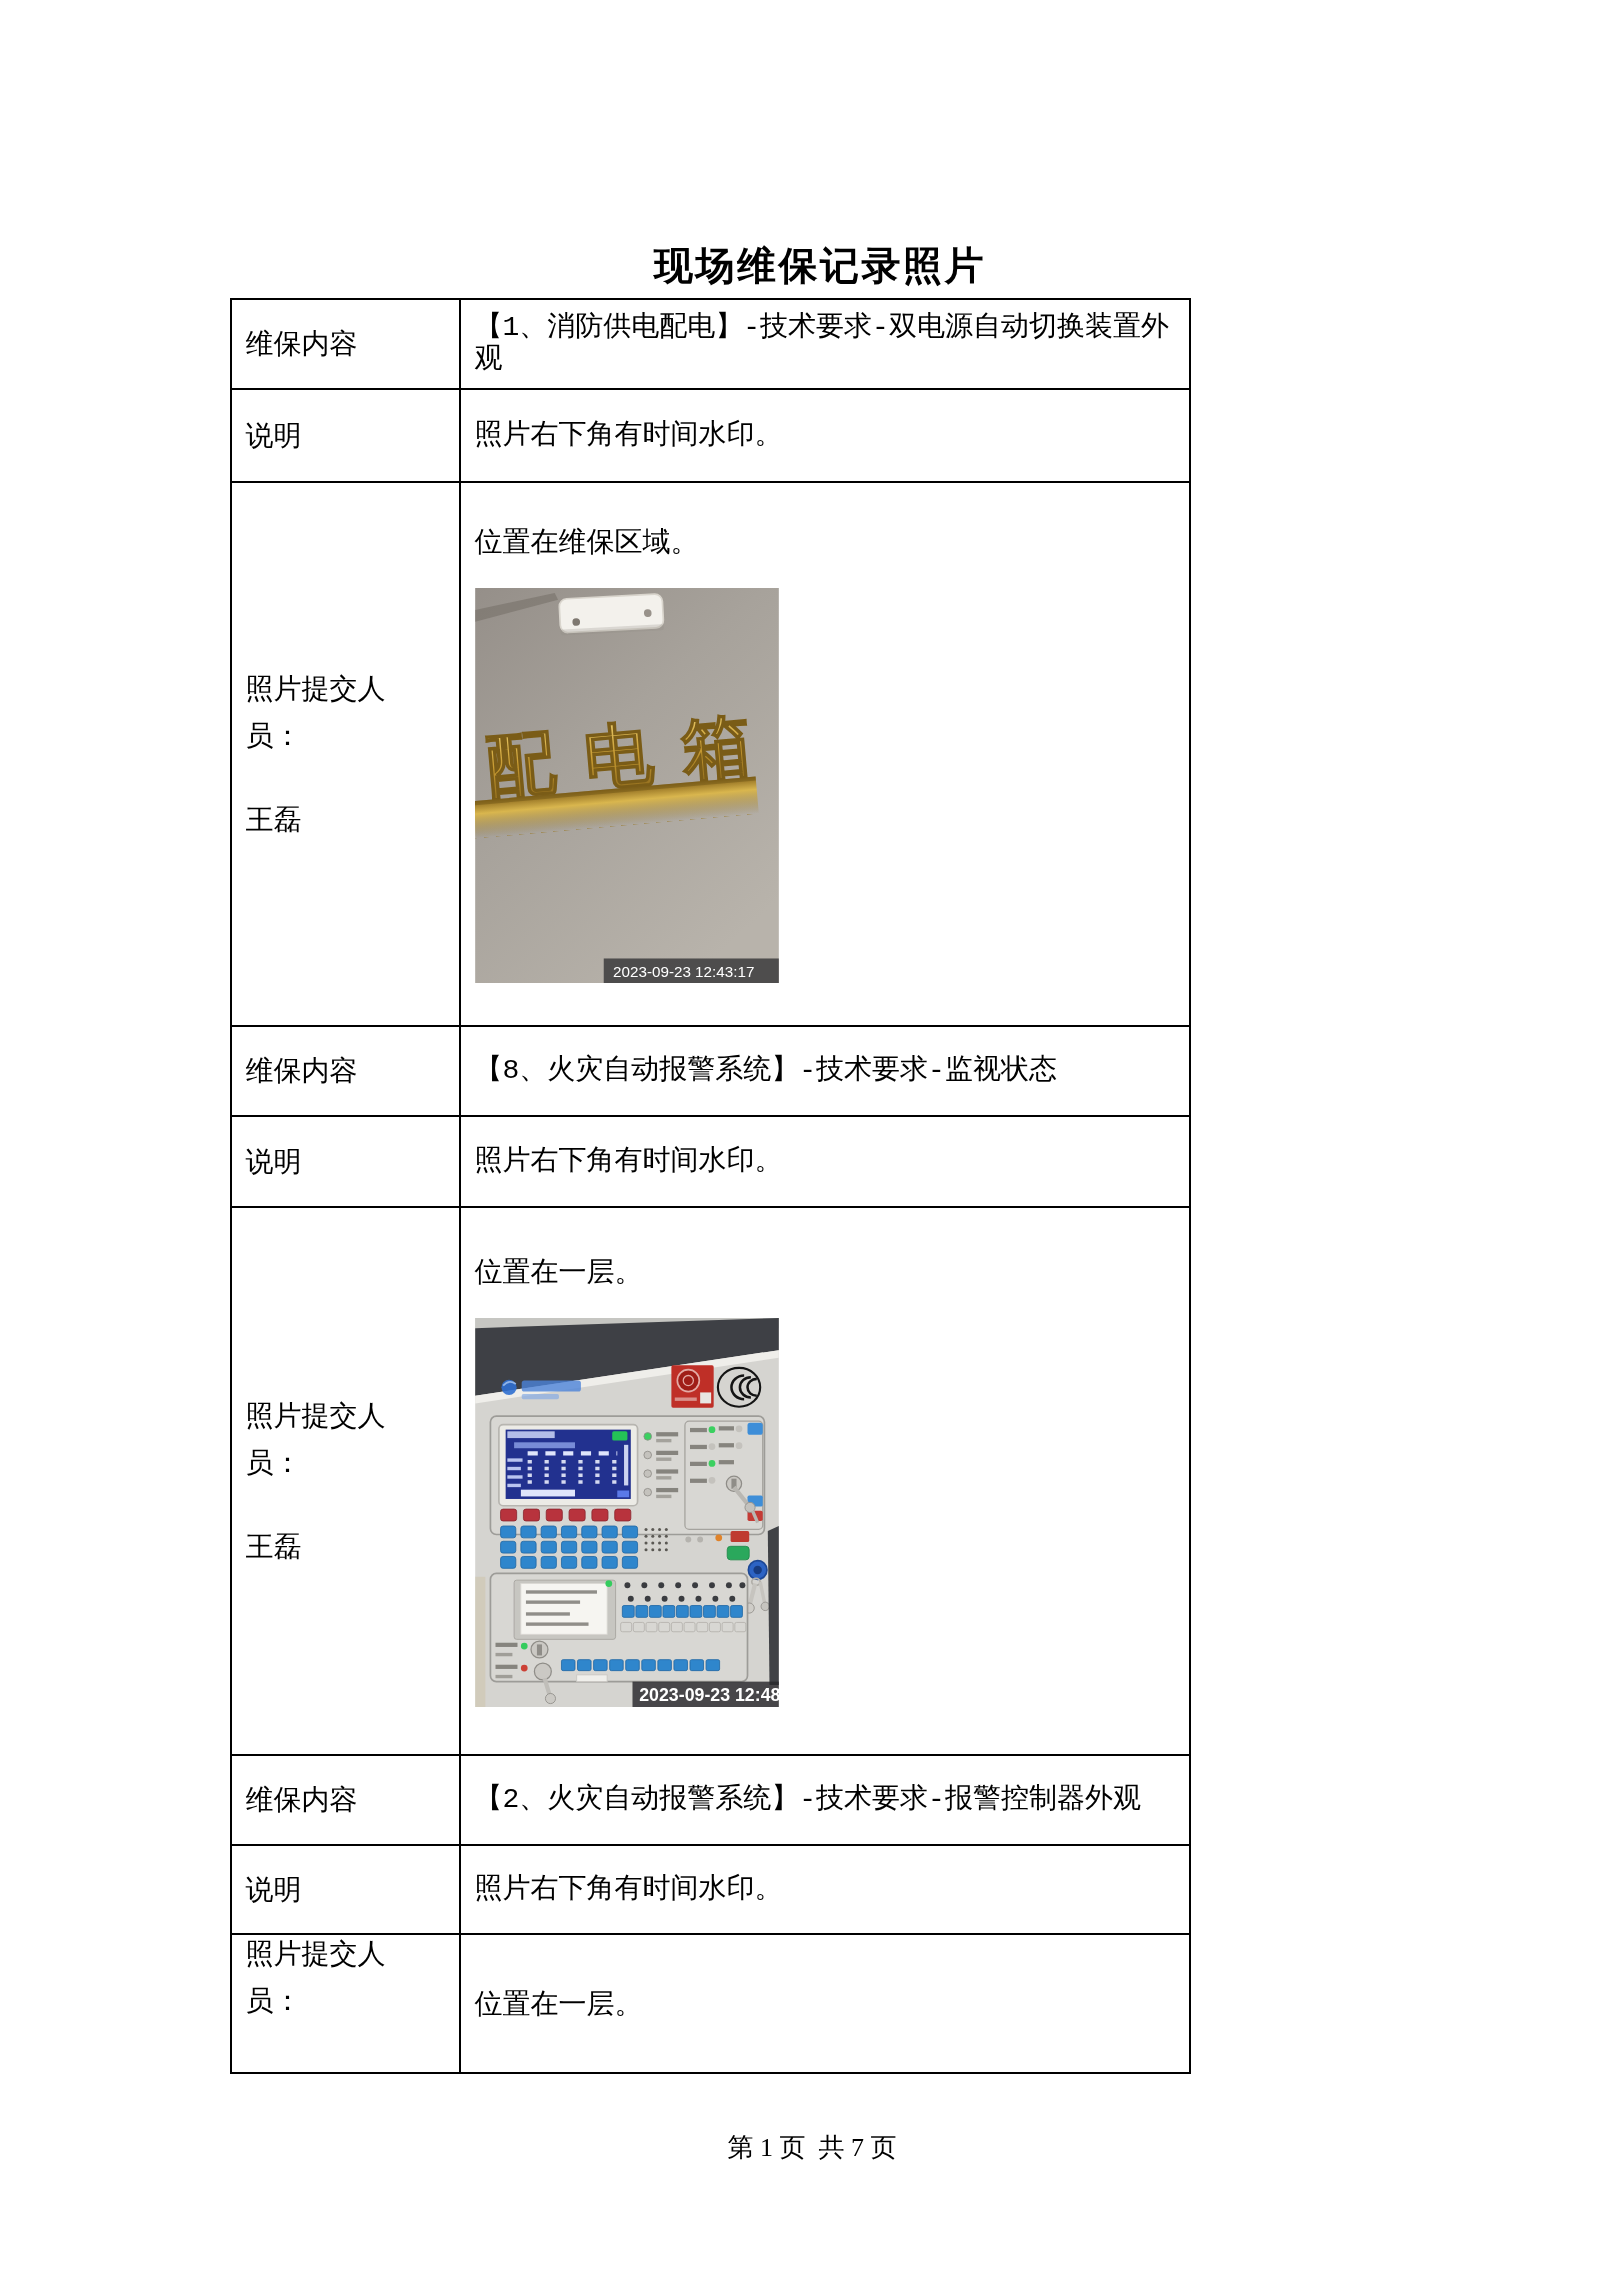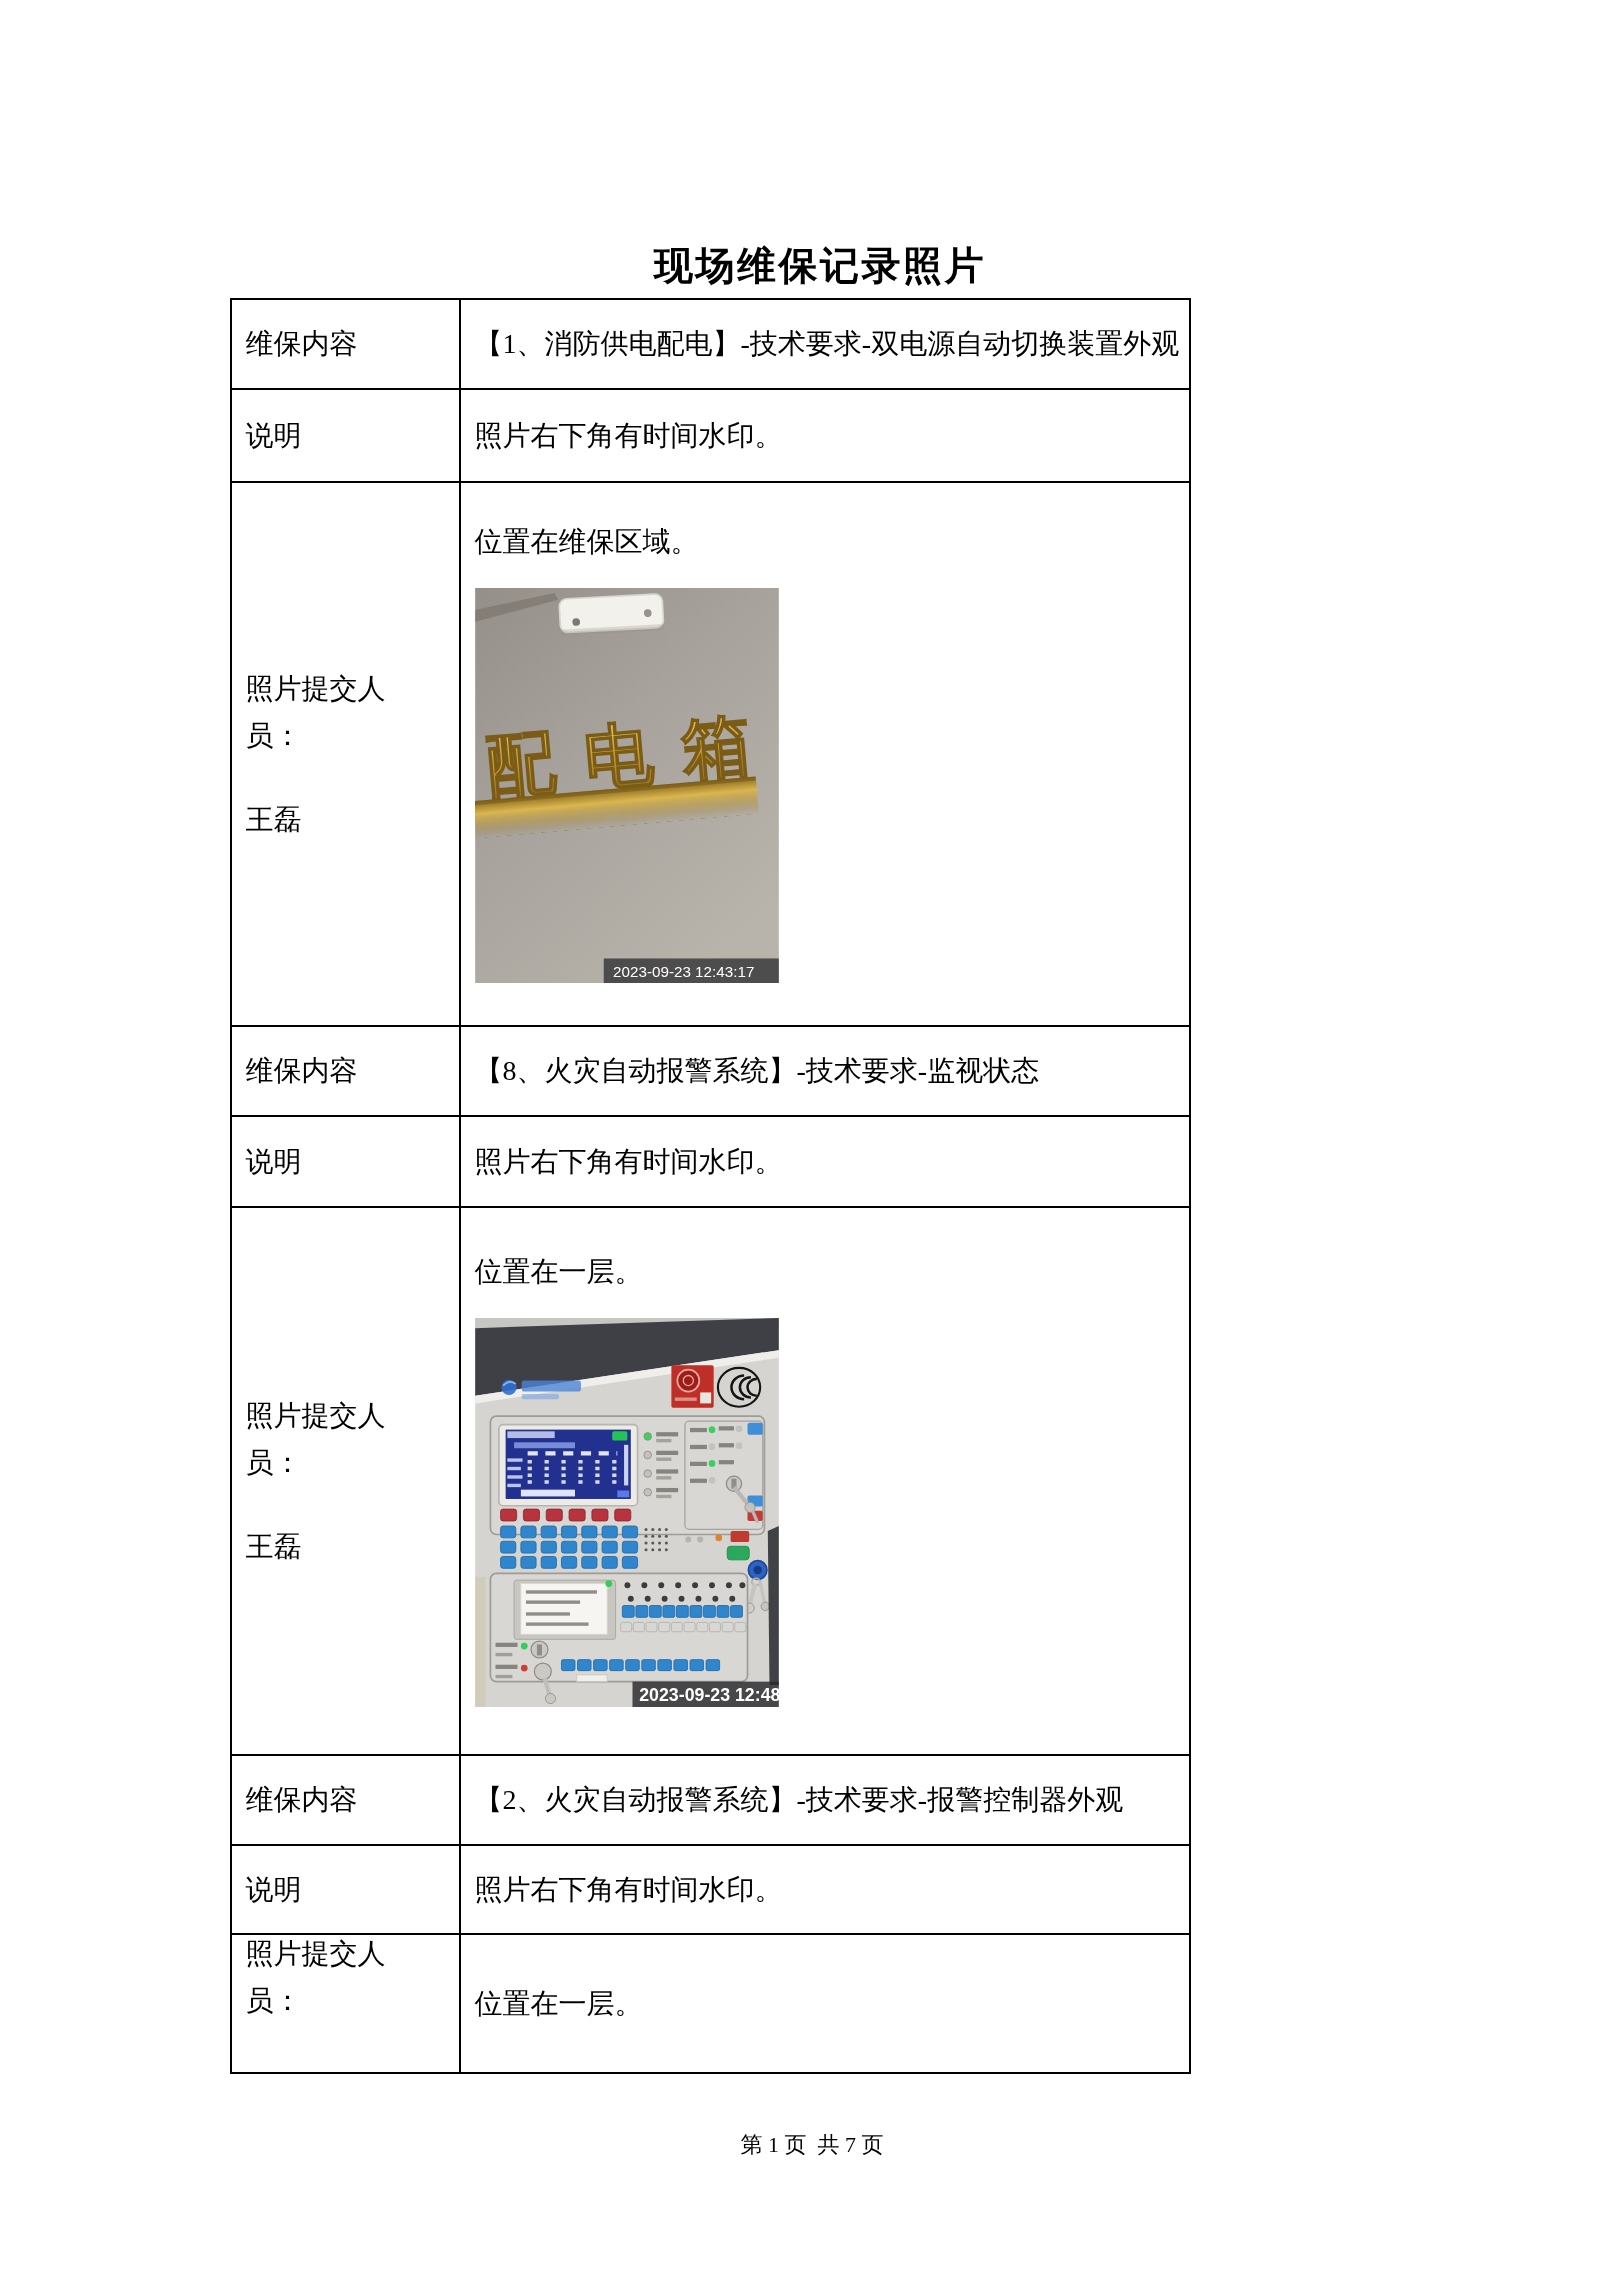--- a/index.html
+++ b/index.html
@@ -19,29 +19,29 @@
     position: absolute; left: 230px; top: 298px;
     width: 961px; border-collapse: collapse; table-layout: fixed;
   }
   table.record-table td {
     border: 2.5px solid #000;
     font-size: 28px; line-height: 32px;
     padding: 0 8.5px 0 13.5px;
     vertical-align: middle;
     overflow: hidden;
   }
-  td.value-cell { font-family: Liberation Serif, serif; }
+  td.value-cell { font-family: Liberation Mono, monospace; }
   td.top-cell { vertical-align: top; padding-top: 24px; }
   .submitter-line2 { margin-top: 15px; }
   .submitter-name  { margin-top: 52px; }
   .location { margin: 0; font-family: "Liberation Serif", serif; }
   svg.photo { display: block; margin-top: 30px; }
   .page-footer {
     position: absolute; top: 2130px; left: 0; width: 100%;
-    text-align: center; font-size: 22px;
+    text-align: center; font-size: 26px;
     font-family: "Liberation Serif", serif;
     white-space: pre;
   }
 </style>
 </head>
 <body>
 
 <div>
 
   <h1 class="page-title">现场维保记录照片</h1>

